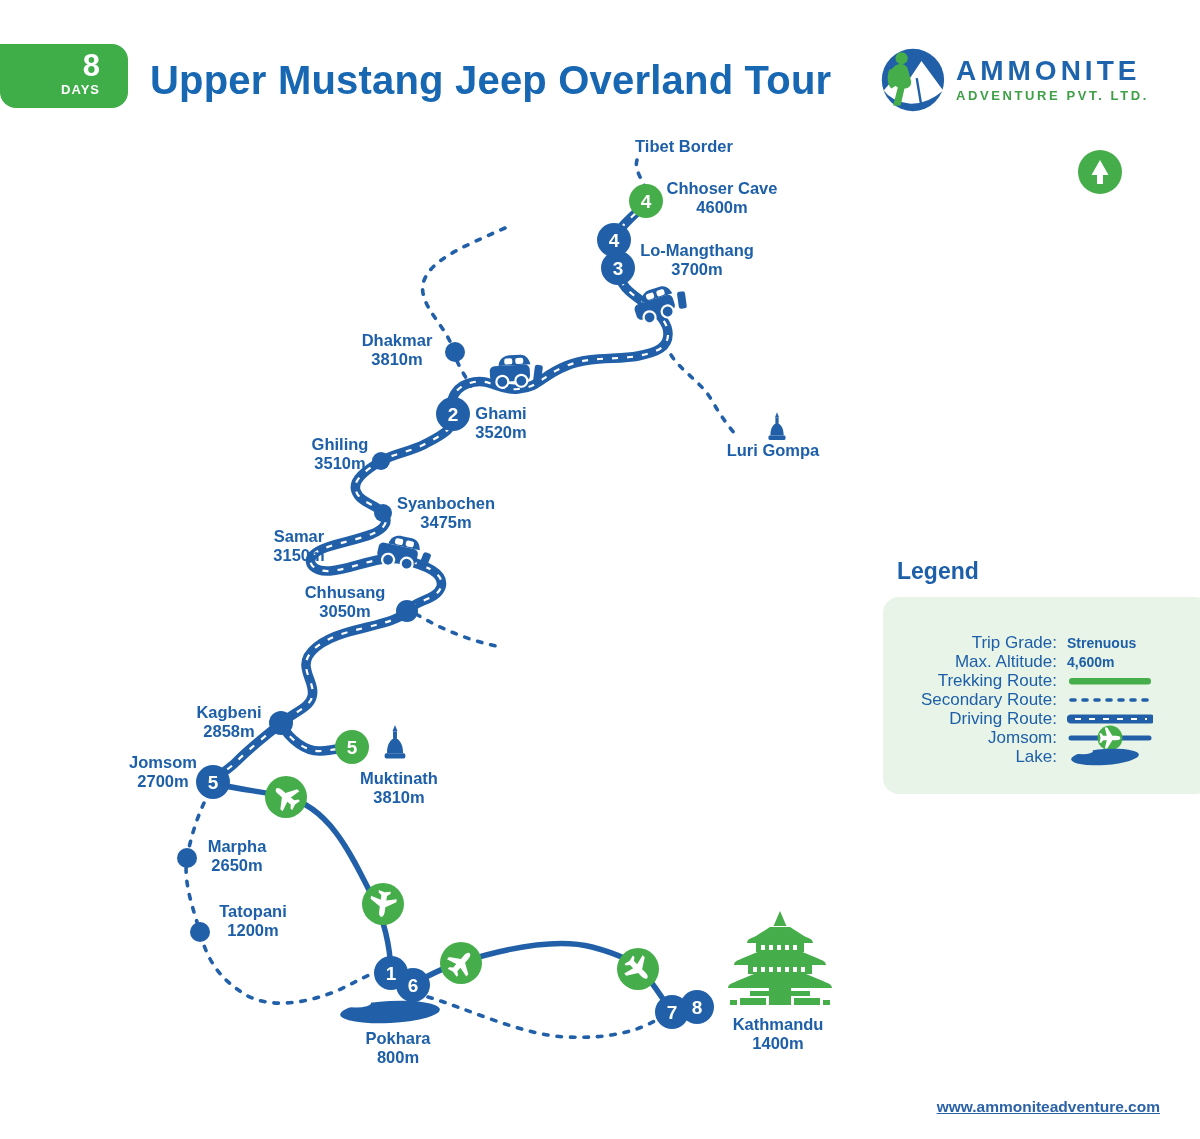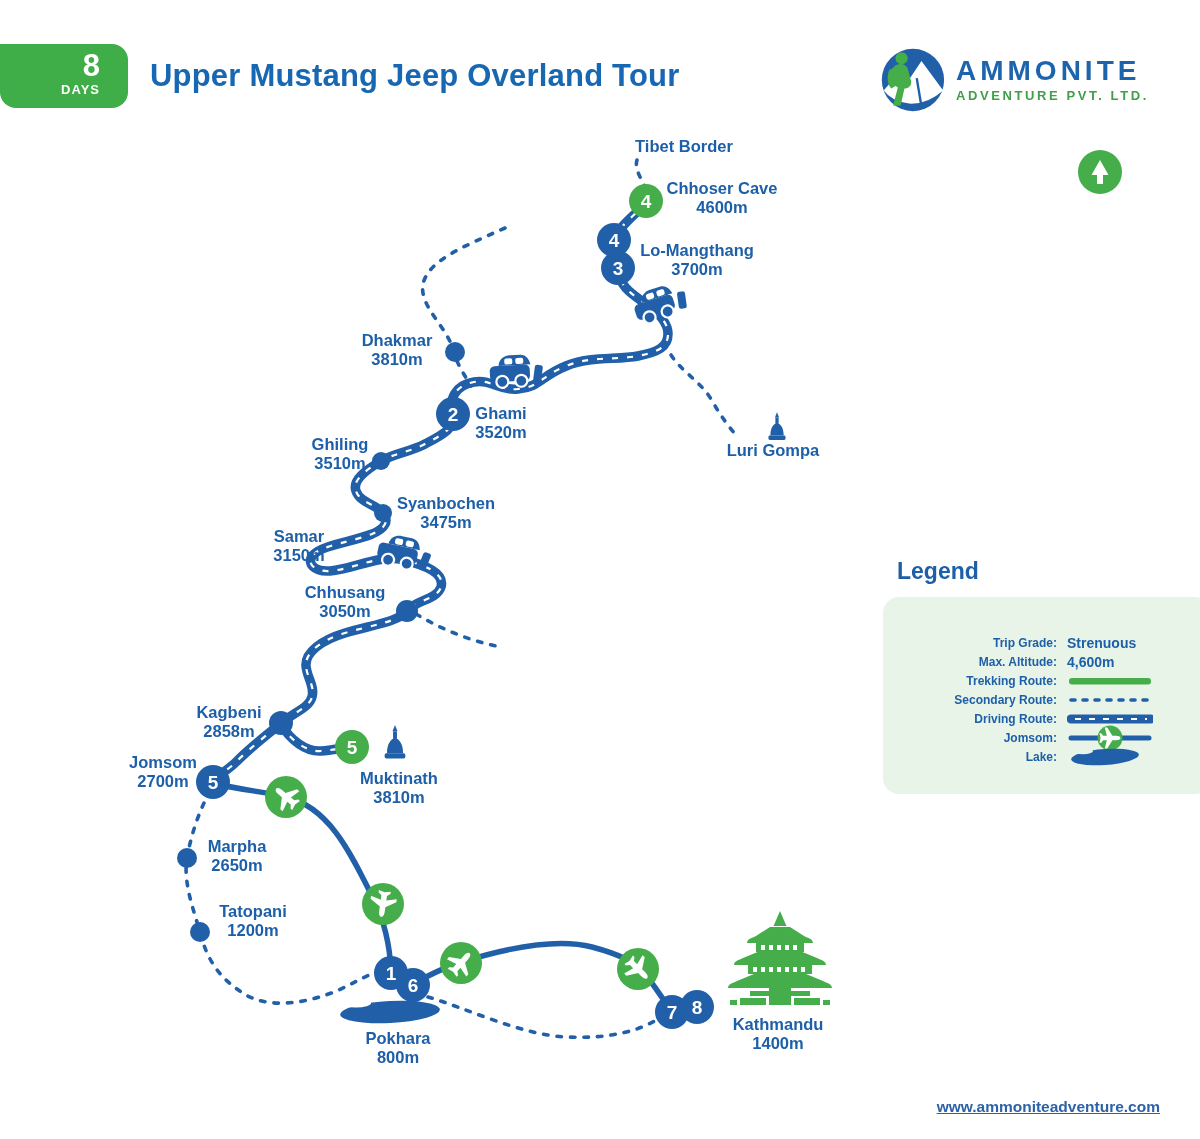--- a/index.html
+++ b/index.html
@@ -3,35 +3,35 @@
 <meta charset="utf-8">
 <style>
   html,body{margin:0;padding:0;background:#ffffff;}
   .page{position:relative;width:1200px;height:1139px;background:#ffffff;overflow:hidden;
         font-family:"Liberation Sans",sans-serif;}
   
   .days-badge{position:absolute;left:0;top:44px;width:128px;height:64px;background:#3fae49;
         border-radius:0 16px 16px 16px;color:#fff;text-align:right;padding-right:28px;box-sizing:border-box;}
   .days-number{font-size:31px;font-weight:700;line-height:34px;margin-top:5px;}
   .days-unit{font-size:13px;font-weight:700;letter-spacing:1px;line-height:14px;}
-  .page-title{position:absolute;left:150px;top:58px;font-size:31px;font-weight:700;color:#1767b2;letter-spacing:0.2px;}
+  .page-title{position:absolute;left:150px;top:58px;font-size:40px;font-weight:700;color:#1767b2;letter-spacing:0.2px;}
   .brand{position:absolute;left:878px;top:46px;display:flex;align-items:center;gap:10px;}
   .brand-text{display:flex;flex-direction:column;}
   .brand-name{font-size:28px;font-weight:700;color:#1d64ad;letter-spacing:4px;line-height:30px;}
   .brand-tagline{font-size:13px;font-weight:700;color:#3fa047;letter-spacing:2.6px;line-height:16px;margin-top:2px;}
   
   .map-svg{position:absolute;left:0;top:0;}
   .maplabel{font-size:16.5px;font-weight:700;fill:#1d5fa8;}
   .marker-num{font-size:19px;font-weight:700;fill:#ffffff;text-anchor:middle;}
   
   .legend{position:absolute;left:883px;top:558px;width:328px;}
   .legend-title{font-size:23px;font-weight:700;color:#1d5fa8;margin:0 0 12px 14px;}
   .legend-box{background:#e8f4e8;border-radius:16px;padding:36px 20px 28px 12px;box-sizing:border-box;}
   .lrow{display:flex;align-items:center;height:19px;}
-  .llabel{flex:0 0 162px;text-align:right;font-size:12px;font-weight:700;color:#1d5fa8;}
+  .llabel{flex:0 0 162px;text-align:right;font-size:17px;font-weight:400;color:#1d5fa8;}
   .lval{margin-left:10px;font-size:14px;font-weight:700;color:#1d5fa8;display:flex;align-items:center;}
   
   .footer-url{position:absolute;right:40px;top:1098px;font-size:15.5px;font-weight:700;color:#2b62a8;text-decoration:underline;}
 </style>
 </head>
 <body>
 
 <div class="page">
 
   <div class="days-badge">

